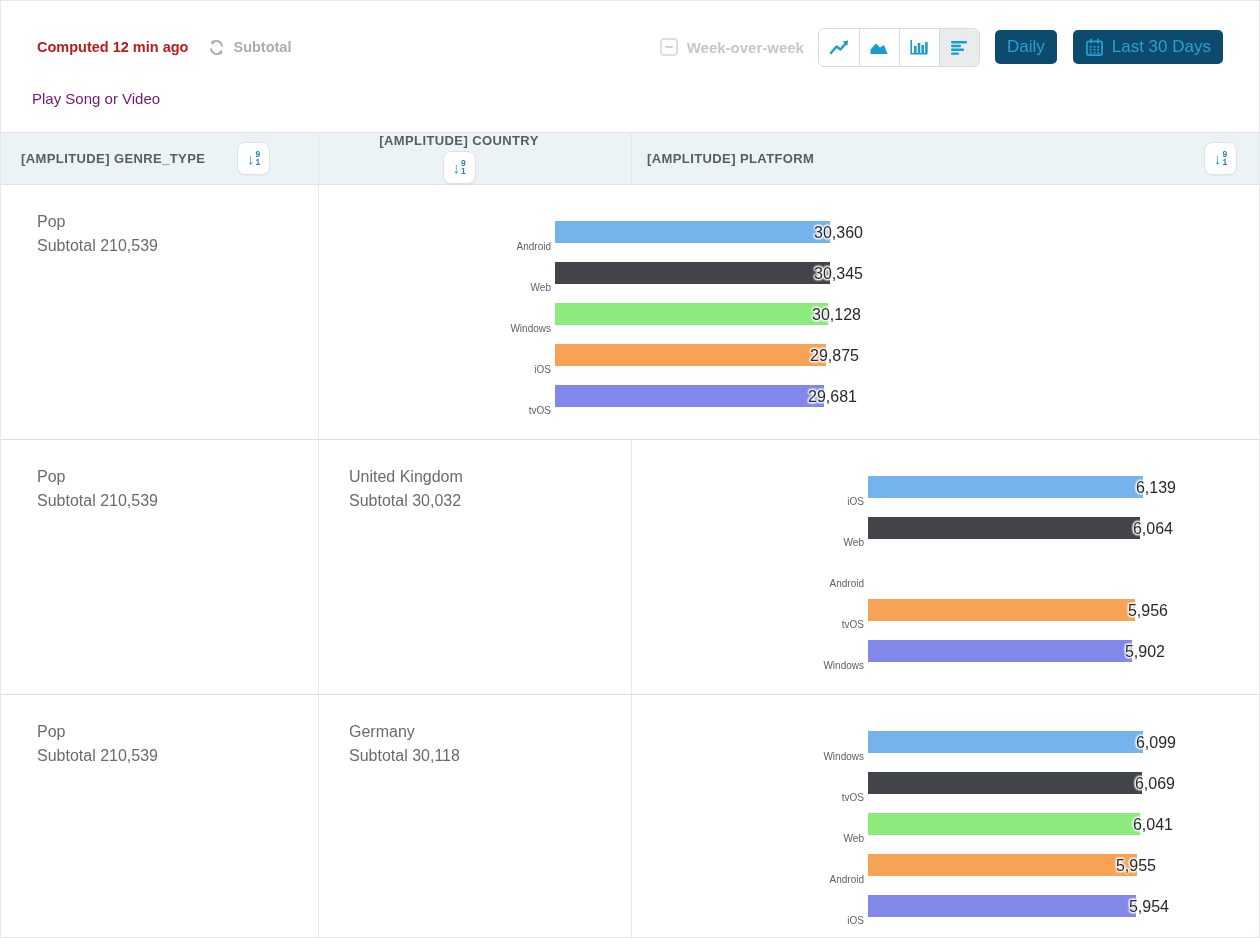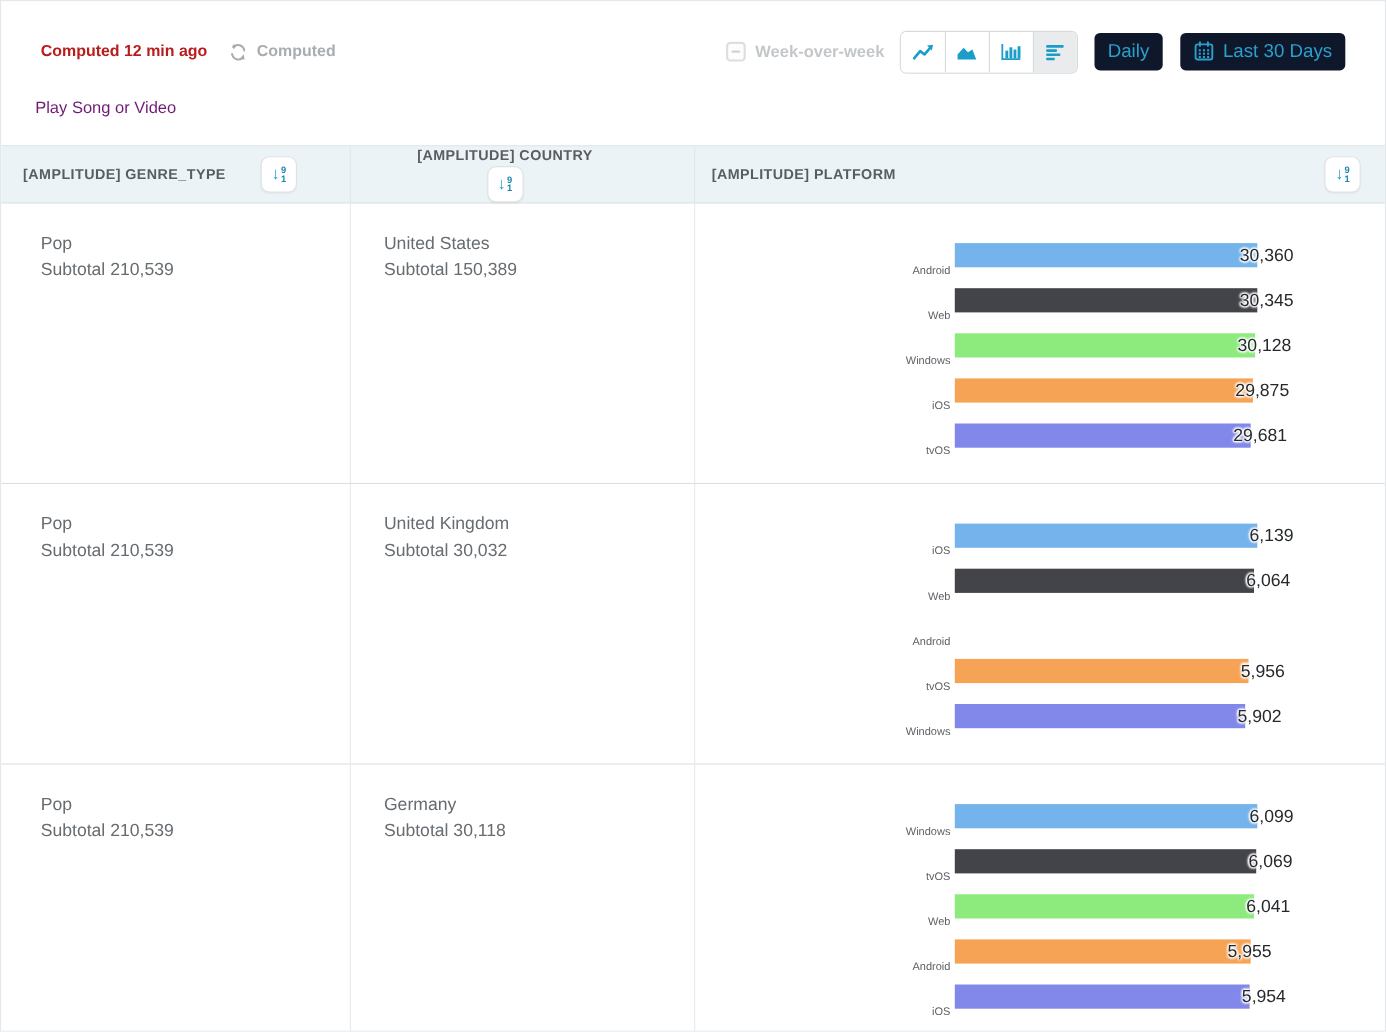--- a/index.html
+++ b/index.html
@@ -20,21 +20,21 @@
     background:#fdfdfd; position:relative; cursor:default; }
   .wow-box::after { content:""; position:absolute; left:3px; right:3px; top:50%;
     height:2px; margin-top:-1px; background:#cfd2d5; border-radius:1px; }
   .wow-label { color:#c4c7ca; font-weight:bold; font-size:15px; }
   .ct-group { display:flex; border:1px solid #d7dbdd; border-radius:6px; overflow:hidden;
     margin-right:15px; background:#fff; }
   .ct-btn { width:40px; height:37px; display:flex; align-items:center; justify-content:center;
     background:#fff; border:none; border-left:1px solid #d7dbdd; cursor:pointer; padding:0; }
   .ct-btn:first-child { border-left:none; }
   .ct-btn.selected { background:#e9ebec; }
-  .pill-btn { display:flex; align-items:flex-start; gap:8px; background:#0f172a; color:#2aa0ce;
+  .pill-btn { display:flex; align-items:flex-end; gap:8px; background:#0c4a6e; color:#2aa0ce;
     border:none; border-radius:5px; font-size:17px; font-weight:500; padding:7px 12px;
     cursor:pointer; font-family:inherit; }
   .daily { margin-right:16px; }
   
   .event-title { margin:24px 31px 0; font-size:15px; color:#701a75; }
   
   .thead { margin-top:25px; display:flex; height:53px; background:#ebf3f7;
     border-top:1px solid #e2e6e8; border-bottom:1px solid #dfe3e5; }
   .th { display:flex; align-items:center; justify-content:space-between; height:100%; }
   .th-1 { width:318px; padding:0 48px 0 20px; border-right:1px solid #e3e7e9; }
@@ -74,21 +74,21 @@
       <span class="computed">Computed 12 min ago</span>
       <button class="refresh-btn">
         <span>
           <svg width="19" height="19" viewBox="0 0 20 20">
             <path d="M15.8 8.2 A6.2 6.2 0 0 0 5.2 5.0" fill="none" stroke="#a9adb0" stroke-width="2" stroke-linecap="round"></path>
             <polygon points="3.2,2.2 7.6,3.4 4.0,7.6" fill="#a9adb0" transform="scale(0.9) translate(2.2,0.6)"></polygon>
             <path d="M4.2 11.8 A6.2 6.2 0 0 0 14.8 15.0" fill="none" stroke="#a9adb0" stroke-width="2" stroke-linecap="round"></path>
             <polygon points="16.8,17.8 12.4,16.6 16.0,12.4" fill="#a9adb0" transform="scale(0.96)"></polygon>
           </svg>
         </span>
-        <span>Computed</span>
+        <span>Subtotal</span>
       </button>
     </div>
 
     <div class="toolbar-right">
       <div class="wow">
         <span class="wow-box"></span>
         <span class="wow-label">Week-over-week</span>
       </div>
 
       <div class="ct-group">
@@ -193,24 +193,20 @@
       </button>
     </div>
   </div>
 
   <div>
   <div class="data-row">
     <div class="cell-genre">
       <div class="cell-line">Pop</div>
       <div class="cell-line">Subtotal 210,539</div>
     </div>
-    <div class="cell-country">
-      <div class="cell-line">United States</div>
-      <div class="cell-line">Subtotal 150,389</div>
-    </div>
     <div class="cell-platform">
       <div>
             <div class="bar-row">
               <span class="bar-cat">Android</span>
               <div class="bar-track">
                 <div class="bar-fill" style="width: 275px; background: rgb(116, 179, 236);"></div>
                 <span class="bar-value" style="left: 308px;">30,360</span>
               </div>
             </div>
             <div class="bar-row">

